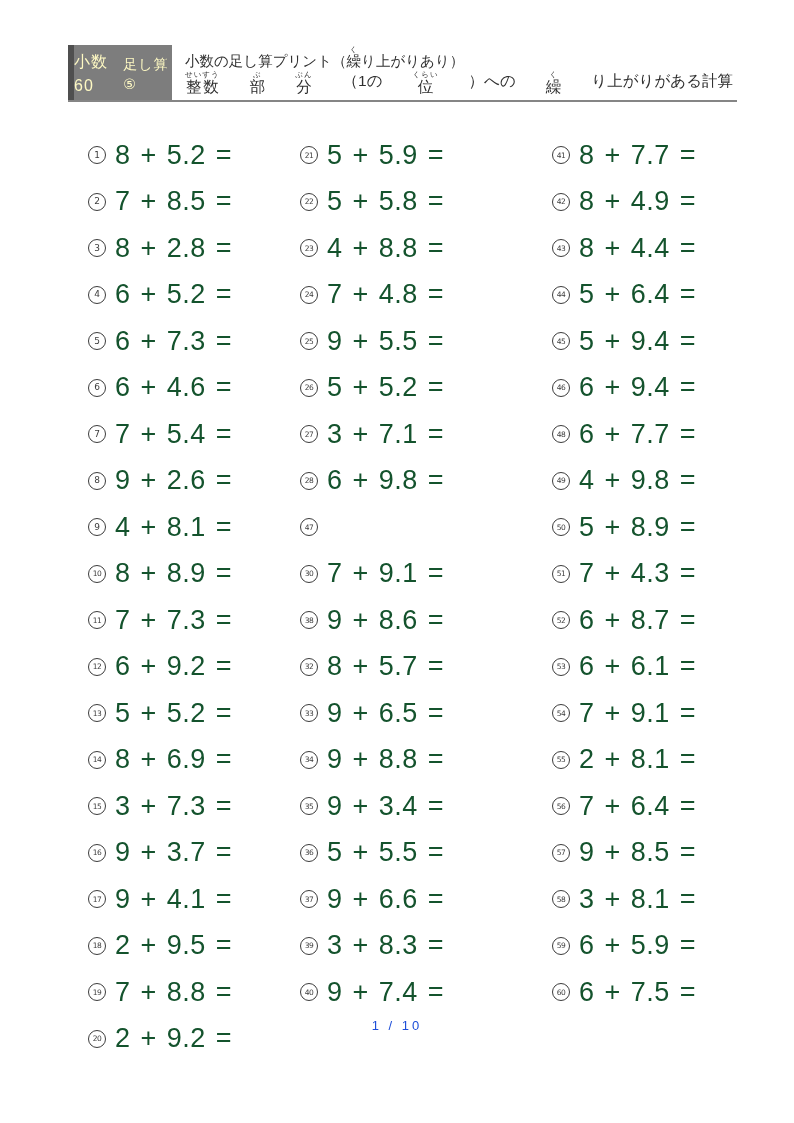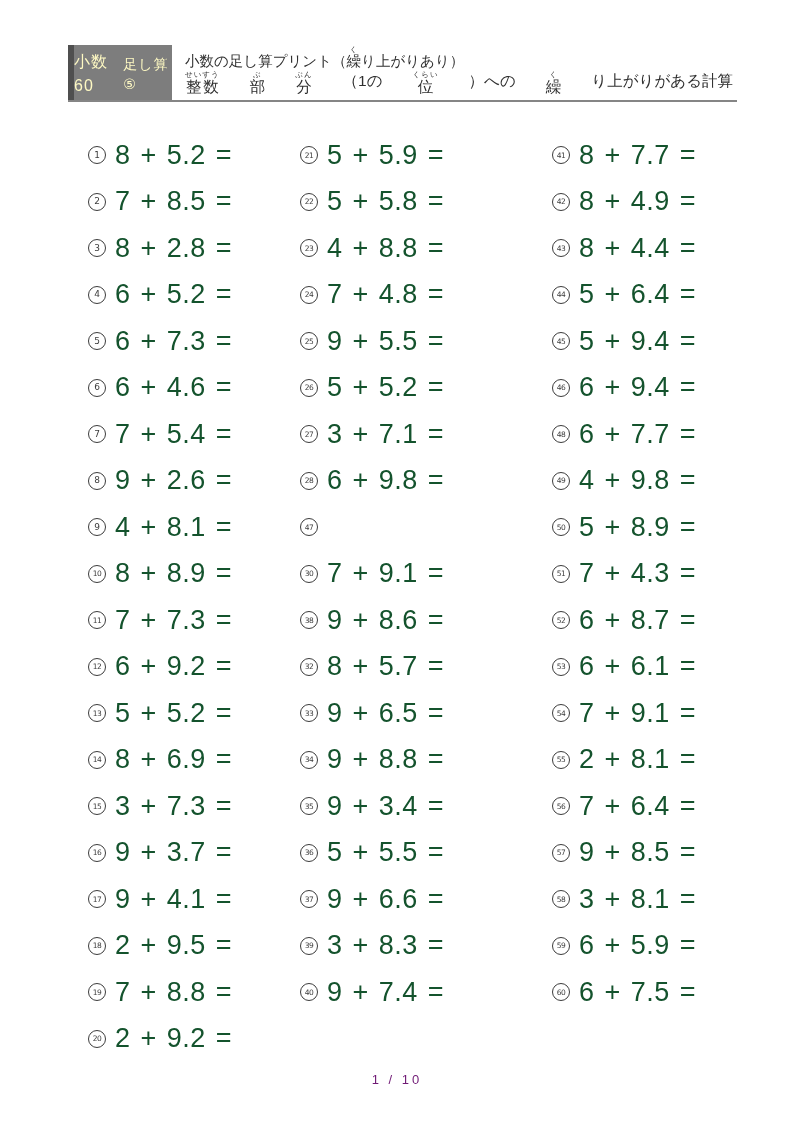--- a/index.html
+++ b/index.html
@@ -56,23 +56,23 @@
   .eq{
     font-size:27px;
     color:#14532d;
     letter-spacing:0.5px;
     word-spacing:2px;
     white-space:nowrap;
     font-family:"Liberation Sans","DejaVu Sans",sans-serif;
   }
   
   .footer{
-    position:absolute;left:0;top:1072px;width:794px;
+    position:absolute;left:0;top:1018px;width:794px;
     text-align:center;
-    font-size:13px;color:#701a75;letter-spacing:3px;
+    font-size:13px;color:#1d4ed8;letter-spacing:3px;
   }
 </style>
 </head>
 <body>
 
 <div class="page">
 
   <div class="hdr-box">
     <div class="l1">小数 60</div>
     <div class="l2">足し算⑤</div>

